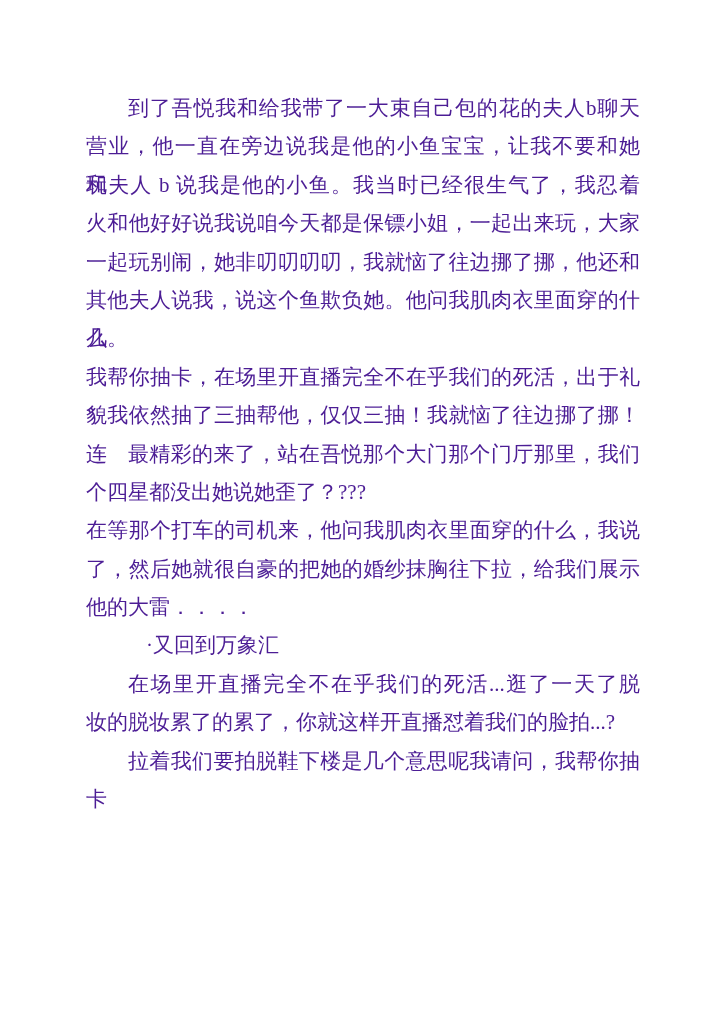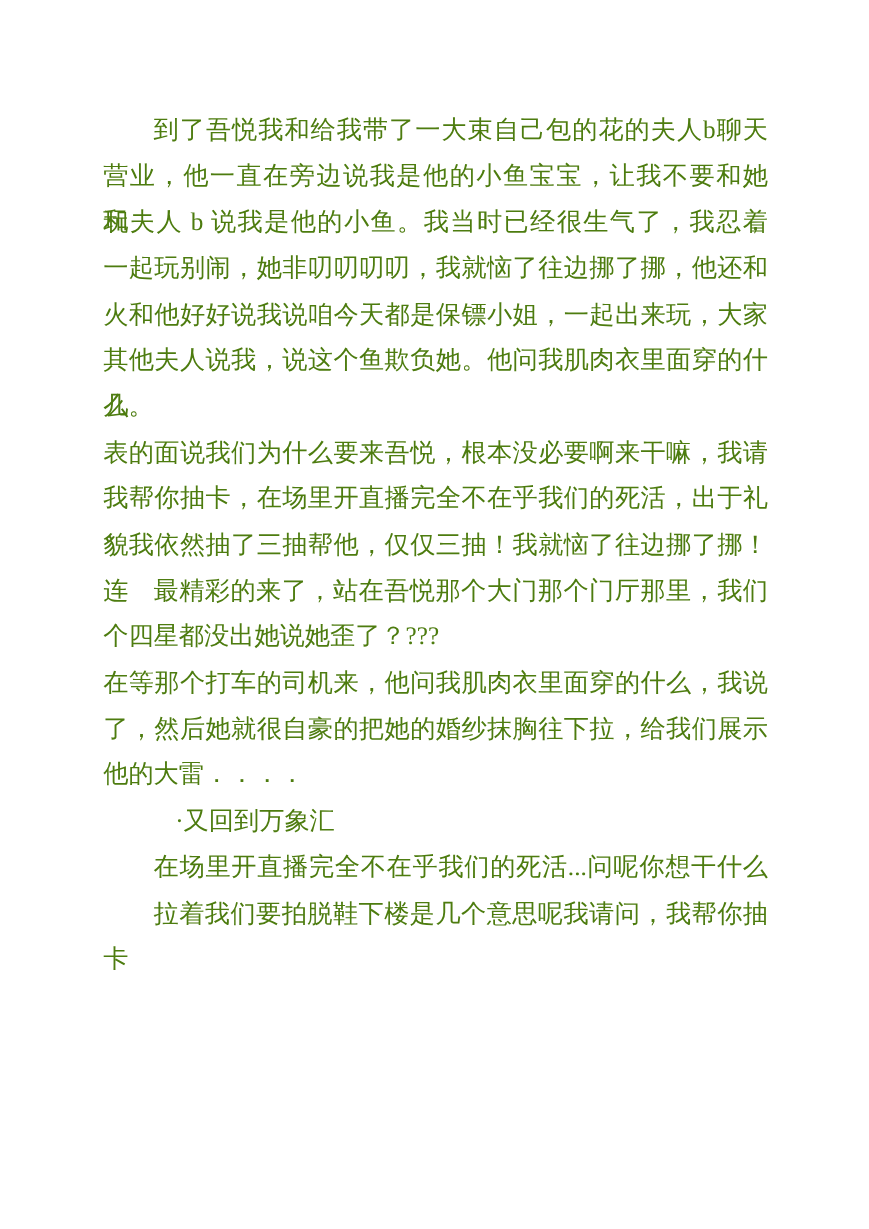--- a/index.html
+++ b/index.html
@@ -17,21 +17,21 @@
   .text-block {
     box-sizing: border-box;
     padding: 89px 84px 0 86px;
     width: 724px;
   }
   .line {
     font-family: "Liberation Serif", "DejaVu Serif", serif;
     font-size: 21px;
     line-height: 38.4px;
     height: 38.4px;
-    color: #4d7c0f;
+    color: #4c1d95;
     letter-spacing: 0;
     text-align: justify;
   }
   .line.align-justify {
     text-align: justify;
     text-align-last: justify;
   }
   .line.align-left {
     text-align: left;
     text-align-last: left;
@@ -40,29 +40,29 @@
   .line.indent-2 { text-indent: 60px; }
 </style>
 </head>
 <body style="color: rgb(43, 43, 43); background: rgb(255, 255, 255);">
 
 <div class="page">
   <div class="text-block" id="text-block">
       <div class="line align-justify indent-1">到了吾悦我和给我带了一大束自己包的花的夫人b聊天</div>
       <div class="line align-justify">营业，他一直在旁边说我是他的小鱼宝宝，让我不要和她玩，</div>
       <div class="line align-justify">和夫人 b 说我是他的小鱼。我当时已经很生气了，我忍着</div>
+      <div class="line align-justify">火和他好好说我说咱今天都是保镖小姐，一起出来玩，大家</div>
       <div class="line align-justify">一起玩别闹，她非叨叨叨叨，我就恼了往边挪了挪，他还和</div>
-      <div class="line align-justify">火和他好好说我说咱今天都是保镖小姐，一起出来玩，大家</div>
       <div class="line align-justify">其他夫人说我，说这个鱼欺负她。他问我肌肉衣里面穿的什么</div>
       <div class="line align-left">几。</div>
-      <div class="line align-justify">表的面说我们为什么要来吾悦，根本没必要啊来干嘛，我请</div>
       <div class="line align-justify">我帮你抽卡，在场里开直播完全不在乎我们的死活，出于礼</div>
       <div class="line align-justify">貌我依然抽了三抽帮他，仅仅三抽！我就恼了往边挪了挪！连</div>
       <div class="line align-justify indent-1">最精彩的来了，站在吾悦那个大门那个门厅那里，我们</div>
       <div class="line align-left">个四星都没出她说她歪了？???</div>
       <div class="line align-justify">在等那个打车的司机来，他问我肌肉衣里面穿的什么，我说</div>
       <div class="line align-justify">了，然后她就很自豪的把她的婚纱抹胸往下拉，给我们展示</div>
       <div class="line align-left">他的大雷．．．．</div>
       <div class="line align-left indent-2">·又回到万象汇</div>
-      <div class="line align-justify indent-1">在场里开直播完全不在乎我们的死活...问呢你想干什么</div>
+      <div class="line align-justify indent-1">在场里开直播完全不在乎我们的死活...逛了一天了脱</div>
+      <div class="line align-left">妆的脱妆累了的累了，你就这样开直播怼着我们的脸拍...?</div>
       <div class="line align-justify indent-1">拉着我们要拍脱鞋下楼是几个意思呢我请问，我帮你抽卡</div>
     </div>
 </div>
 
 </body></html>

